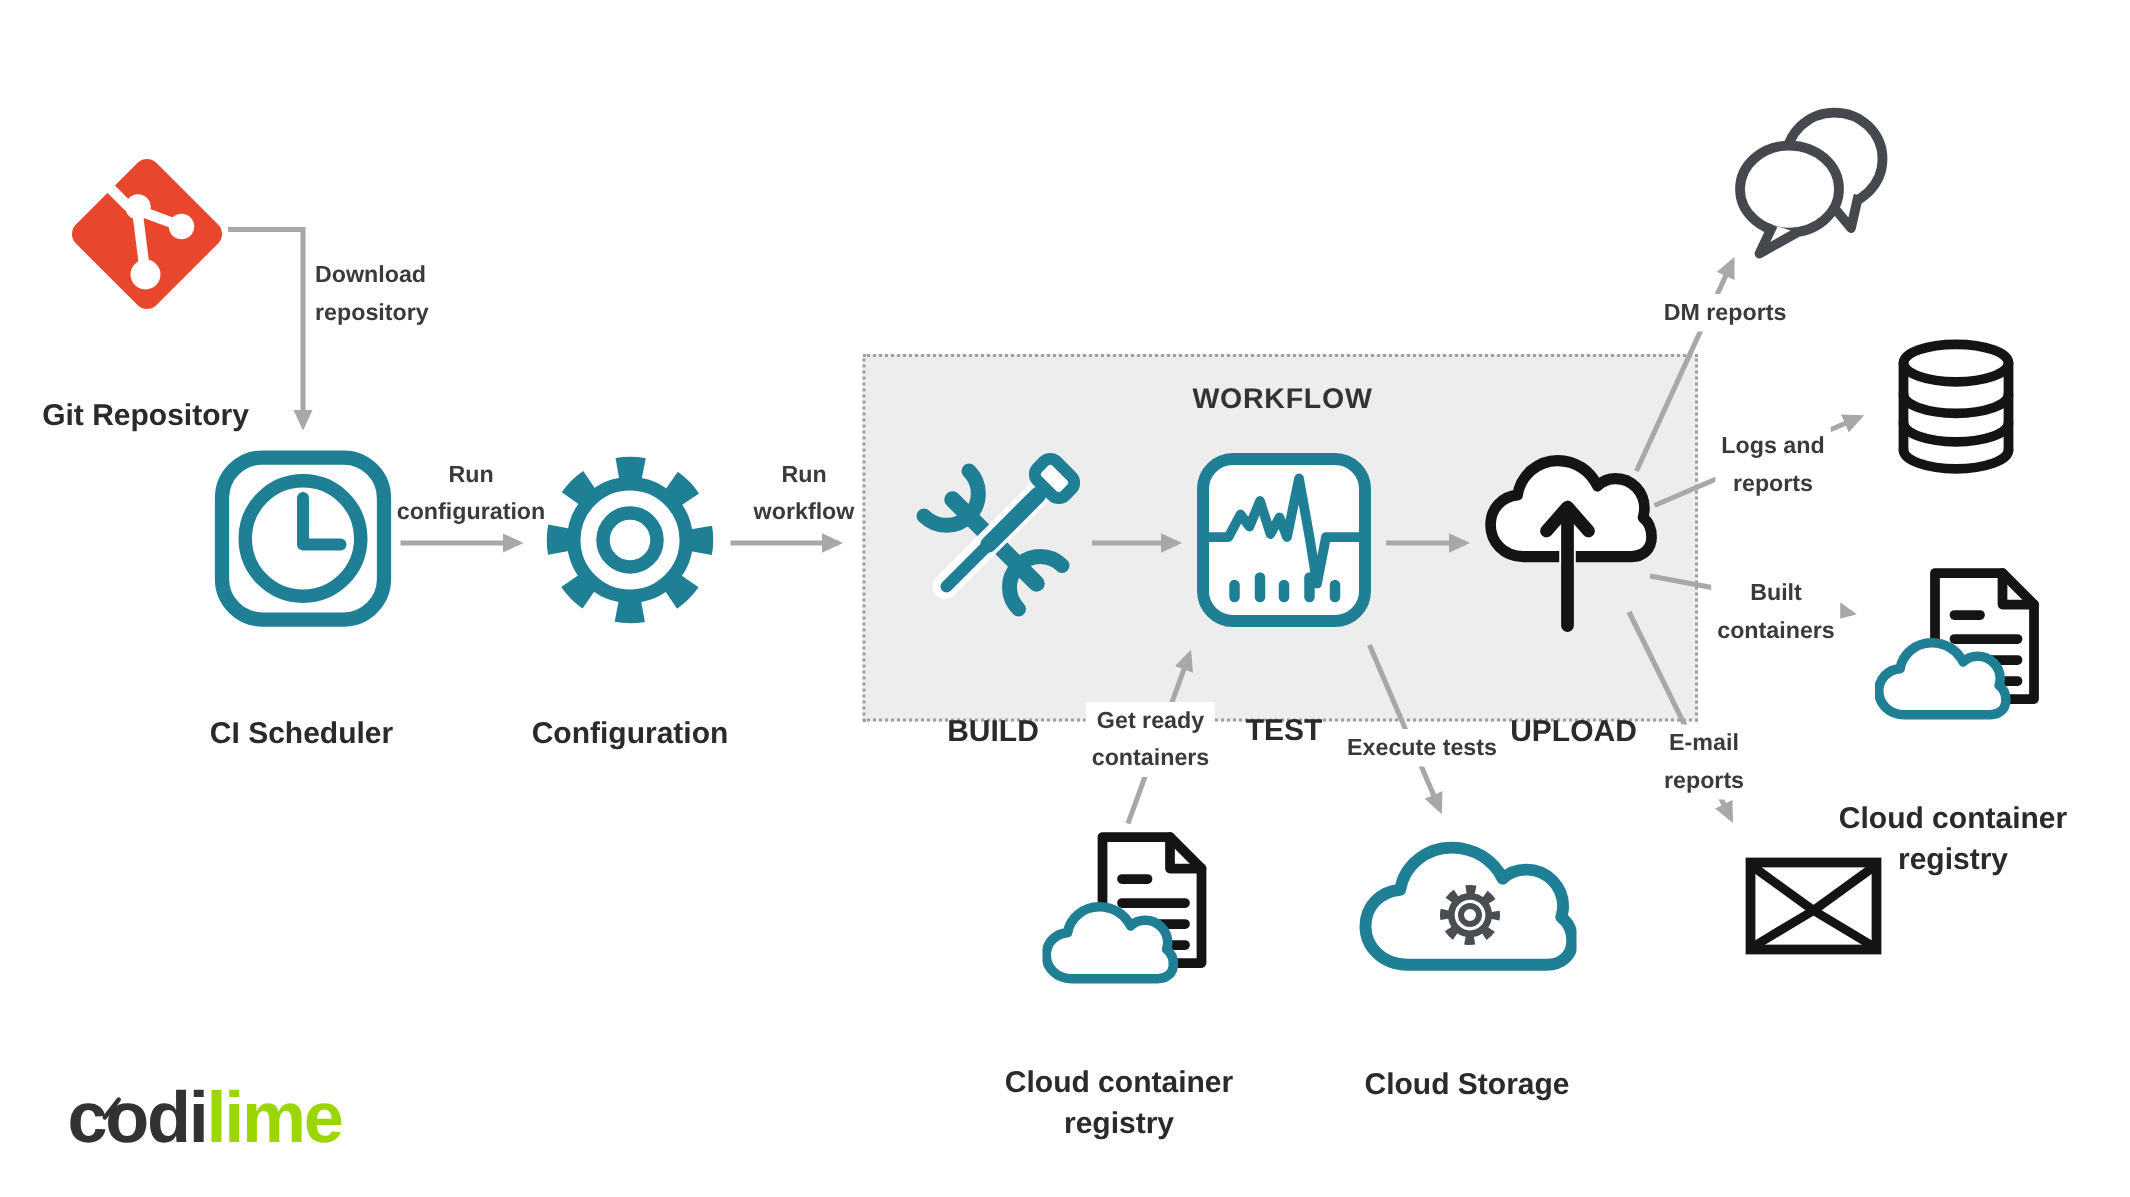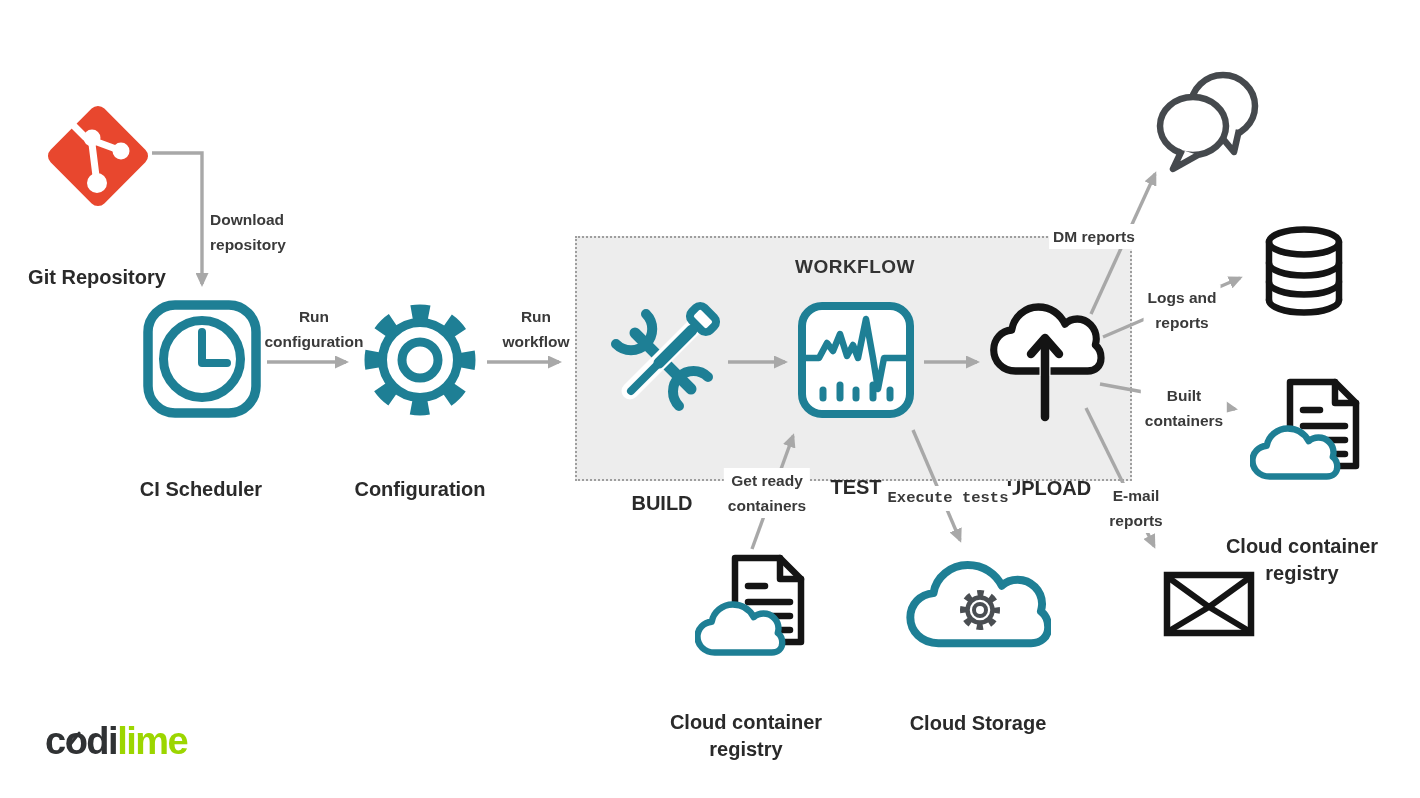--- a/index.html
+++ b/index.html
@@ -14,22 +14,22 @@
          background:var(--box_bg);border:2px dotted var(--box_border);box-sizing:border-box;z-index:0;}
   svg.overlay{position:absolute;left:0;top:0;z-index:1;pointer-events:none;}
   .icon{position:absolute;z-index:2;}
   .node-label{position:absolute;z-index:2;transform:translateX(-50%);font-weight:700;
               font-size:20px;color:var(--node_text);text-align:center;white-space:pre-line;line-height:1.35;margin-top:48px;}
   .wf-title{position:absolute;z-index:2;transform:translateX(-50%);font-weight:700;
             font-size:19px;letter-spacing:.5px;color:#333;}
   .edge-label{position:absolute;z-index:3;transform:translateX(-50%);font-weight:700;
               font-size:15.5px;color:var(--label_text);text-align:center;white-space:pre-line;line-height:1.62;}
   .edge-label.bg{background:#fff;padding:0 4px;}
-  .edge-label.left{transform:none;text-align:left;margin-top:36px;}
-  .logo{position:absolute;left:45px;top:722px;z-index:2;font-size:38px;font-weight:700;
+  .edge-label.left{transform:none;text-align:left;}
+  .logo{position:absolute;left:45px;top:722px;z-index:2;font-size:48px;font-weight:700;
         letter-spacing:-1.5px;line-height:1;}
   .logo .p1{color:var(--logo_dark);} .logo .p2{color:var(--lime);}
   .o-slash{position:absolute;left:28px;top:8px;width:3px;height:18px;background:var(--logo_dark);
            transform:rotate(38deg);border-radius:2px;}
 </style>
 </head>
 <body>
 
 <div class="canvas">
 
@@ -96,21 +96,21 @@
     <g fill="none" stroke-linecap="round" stroke-linejoin="round">
       <path d="M47,17 A20,20 0 0 1 17,47" style="stroke:var(--teal)" stroke-width="10"></path>
       <line x1="36" y1="36" x2="92" y2="92" style="stroke:var(--teal)" stroke-width="11"></line>
       <path d="M80,109 A20,20 0 0 1 109,80" style="stroke:var(--teal)" stroke-width="10"></path>
       <line x1="95" y1="30" x2="31" y2="94" stroke="#fff" stroke-width="17"></line>
       <rect x="91" y="13" width="26" height="18" rx="6" transform="rotate(45 104 22)" fill="#fff" style="stroke:var(--teal)" stroke-width="8"></rect>
       <line x1="93" y1="33" x2="60" y2="66" style="stroke:var(--teal)" stroke-width="11"></line>
       <line x1="60" y1="66" x2="32" y2="94" style="stroke:var(--teal)" stroke-width="8"></line>
     </g>
   </svg>
-  <div class="node-label" style="left:662px;top:442px;">BUILD</div>
+  <div class="node-label" style="left:662px;top:427px;">BUILD</div>
 
   <svg class="icon" style="left:797px;top:301px;" width="118" height="118" viewBox="0 0 118 118">
     <rect x="5" y="5" width="108" height="108" rx="20" fill="#fff" style="stroke:var(--teal)" stroke-width="8"></rect>
     <g fill="none" style="stroke:var(--teal)" stroke-width="6.5" stroke-linecap="round" stroke-linejoin="round">
       <polyline points="5,57 22,57 30,42 36,50 43,33 50,55 56,44 61,57 69,18 76,57 81,88 87,57 113,57"></polyline>
     </g>
     <g style="stroke:var(--teal)" stroke-width="7" stroke-linecap="round">
       <line x1="26" y1="97" x2="26" y2="89"></line>
       <line x1="43" y1="97" x2="43" y2="84"></line>
       <line x1="59" y1="97" x2="59" y2="89"></line>
@@ -135,21 +135,21 @@
   <div class="node-label" style="left:1049px;top:427px;">UPLOAD</div>
 
   <svg class="icon" style="left:1153px;top:64px;" width="108" height="110" viewBox="0 0 108 110">
     <g fill="#fff" style="stroke:var(--chat_gray)" stroke-width="6.5" stroke-linejoin="round">
       <ellipse cx="70" cy="42" rx="32" ry="31"></ellipse>
       <path d="M86,66 L81,88 L66,70"></path>
       <ellipse cx="40" cy="62" rx="33" ry="29"></ellipse>
       <path d="M29,86 L20,105 L45,91"></path>
     </g>
   </svg>
-  <div class="edge-label bg" style="left:1094px;top:196px;margin-top:28px;">DM reports</div>
+  <div class="edge-label bg" style="left:1150px;top:196px;">DM reports</div>
 
   <svg class="icon" style="left:1262px;top:226px;" width="84" height="92" viewBox="0 0 84 92">
     <g fill="none" style="stroke:var(--ink)" stroke-width="6.5" stroke-linecap="round">
       <ellipse cx="42" cy="16" rx="35" ry="12.5"></ellipse>
       <line x1="7" y1="16" x2="7" y2="74"></line>
       <line x1="77" y1="16" x2="77" y2="74"></line>
       <path d="M7,37 A35,12.5 0 0 0 77,37"></path>
       <path d="M7,56 A35,12.5 0 0 0 77,56"></path>
       <path d="M7,74 A35,12.5 0 0 0 77,74"></path>
     </g>
@@ -208,21 +208,21 @@
   <svg class="icon" style="left:903px;top:548px;" width="148" height="108" viewBox="0 0 148 108">
     <g transform="scale(1.22,1.22)">
       <path d="M29,78 C15,78 6,68 6,57 C6,46 14,38 25,37 C27,24 39,14 53,14 C66,14 76,21 81,31
                C84,28 89,26 94,26 C105,26 114,35 114,46 C114,48 113.5,50 113,52 C117,55 119,60 119,65
                C119,73 113,78 105,78 Z" fill="#fff" style="stroke:var(--teal)" stroke-width="6.5" stroke-linejoin="round"></path>
     </g>
     <circle cx="77" cy="62" r="16.5" fill="none" stroke="#4A4E52" stroke-width="7" stroke-dasharray="6.3 6.66" stroke-dashoffset="3.15"></circle>
     <circle cx="77" cy="62" r="12.5" fill="#fff" stroke="#4A4E52" stroke-width="4.5"></circle>
     <circle cx="77" cy="62" r="6" fill="#fff" stroke="#4A4E52" stroke-width="4"></circle>
   </svg>
-  <div class="edge-label bg" style="left:948px;top:486px;font-family:Liberation Mono, monospace;">Execute tests</div>
+  <div class="edge-label bg" style="left:948px;top:486px;">Execute tests</div>
   <div class="node-label" style="left:978px;top:662px;">Cloud Storage</div>
 
   <div class="logo">
     <span class="p1">codi</span><span class="p2">lime</span>
     <span class="o-slash"></span>
   </div>
 
 </div>
 
 </body></html>

